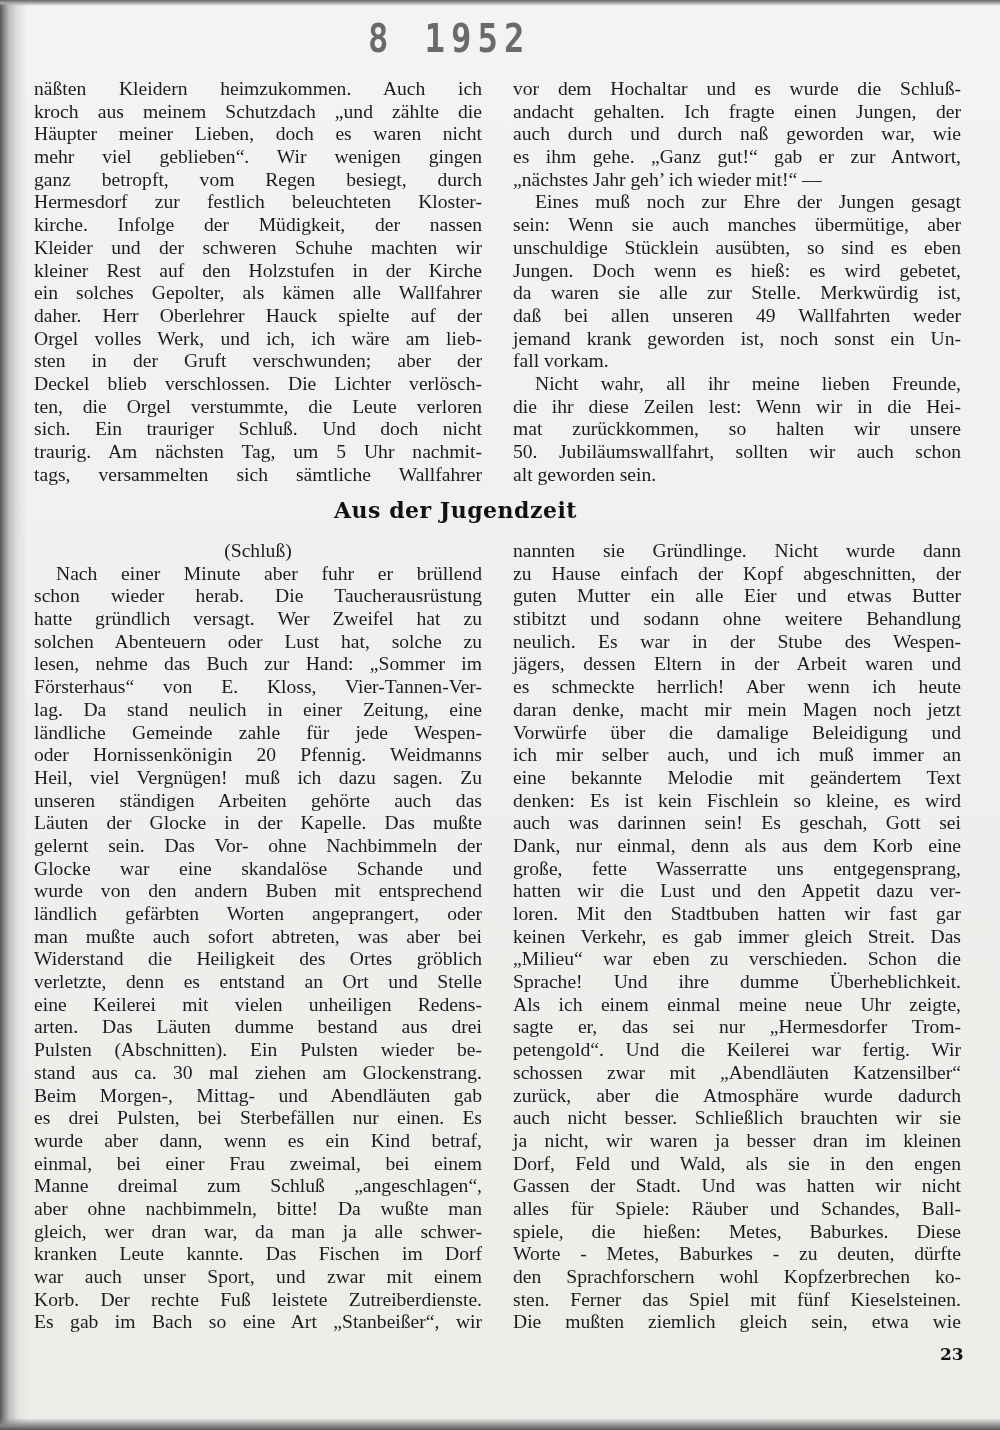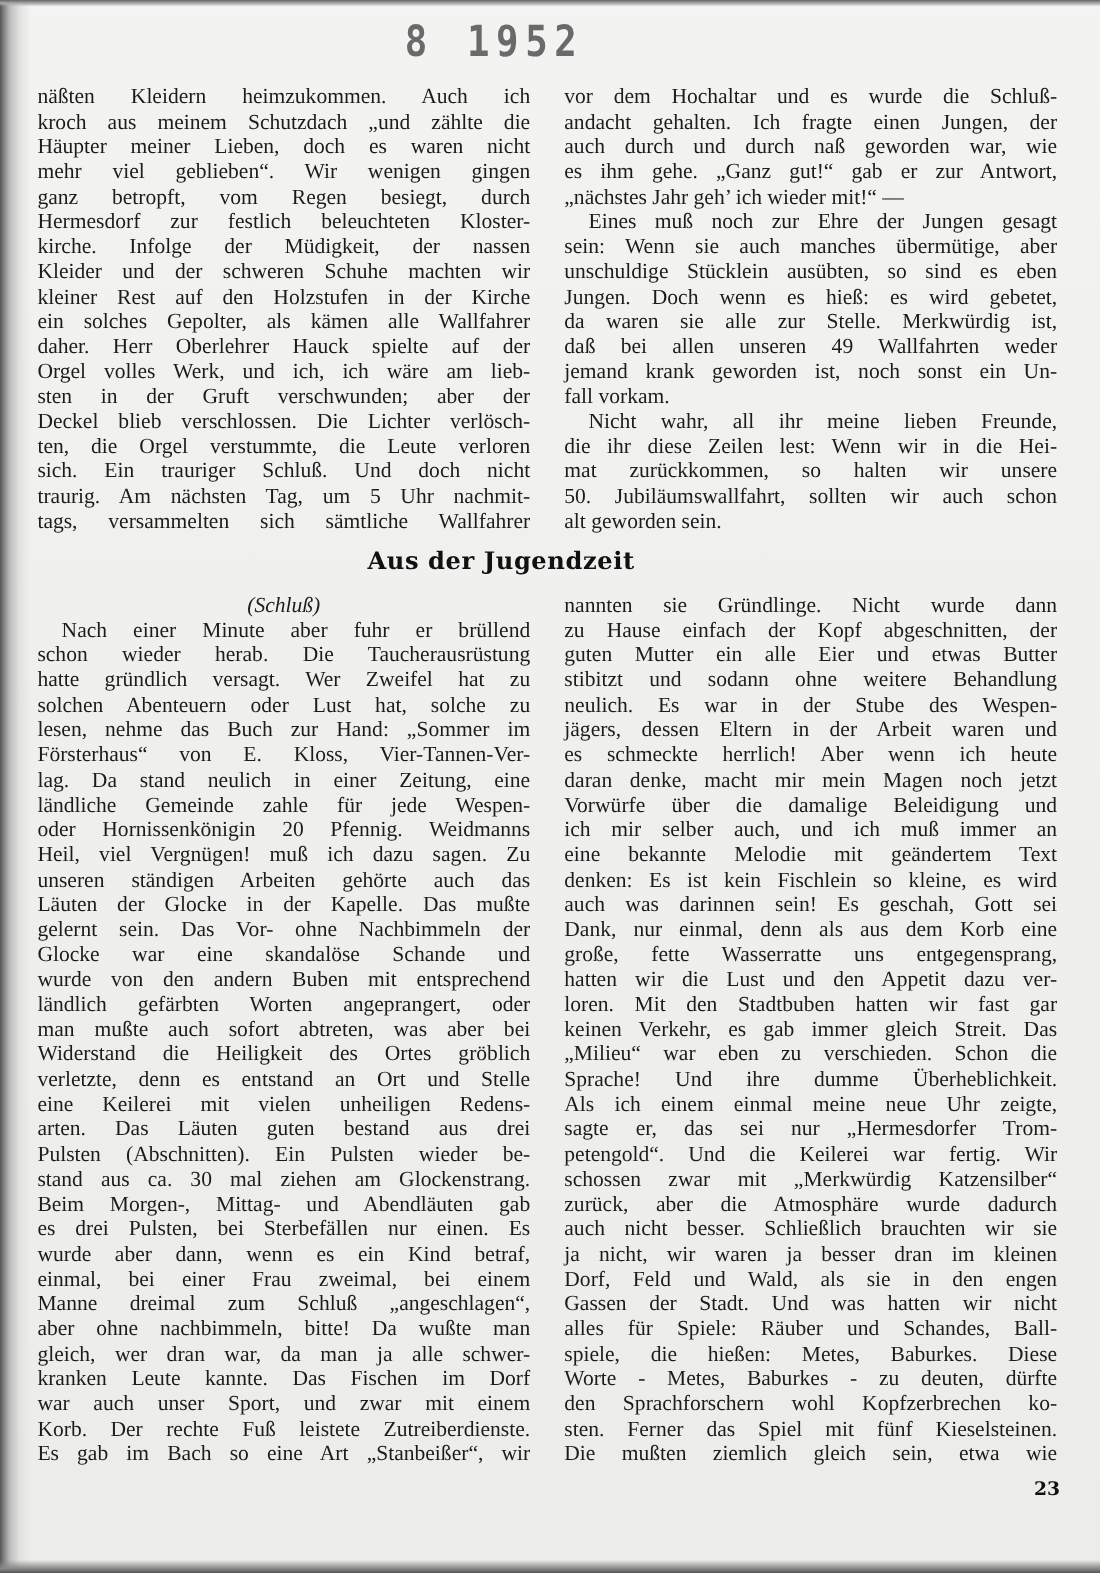--- a/index.html
+++ b/index.html
@@ -35,21 +35,21 @@
     .col {
       position: absolute; width: 448px;
       font-size: 17.6px; line-height: 22.7px;
       text-align: justify;
       font-family: "Liberation Serif", "DejaVu Serif", serif;
       font-size: 19.6px;
     }
     .col .line { display: block; text-align: justify; text-align-last: justify; white-space: nowrap; height: 22.7px; }
     .col .line.last { text-align-last: left; }
     .col .line.indent { padding-left: 22px; }
-    .col .line.center { text-align: right; text-align-last: center; font-style: italic; }
+    .col .line.center { text-align: right; text-align-last: center; }
     #col-top-left { left: 34px; top: 78px; }
     #col-top-right { left: 513px; top: 78px; }
     #col-bot-left { left: 34px; top: 540px; }
     #col-bot-right { left: 513px; top: 540px; }
     .heading {
       position: absolute; top: 497px; left: 0; width: 911px; text-align: center;
       font-family: "DejaVu Serif", "Liberation Serif", serif;
       font-weight: bold; font-size: 22px; letter-spacing: 0.5px; color: #111;
     }
     .page-number {
@@ -128,21 +128,21 @@
       <span class="line">unseren ständigen Arbeiten gehörte auch das</span>
       <span class="line">Läuten der Glocke in der Kapelle. Das mußte</span>
       <span class="line">gelernt sein. Das Vor- ohne Nachbimmeln der</span>
       <span class="line">Glocke war eine skandalöse Schande und</span>
       <span class="line">wurde von den andern Buben mit entsprechend</span>
       <span class="line">ländlich gefärbten Worten angeprangert, oder</span>
       <span class="line">man mußte auch sofort abtreten, was aber bei</span>
       <span class="line">Widerstand die Heiligkeit des Ortes gröblich</span>
       <span class="line">verletzte, denn es entstand an Ort und Stelle</span>
       <span class="line">eine Keilerei mit vielen unheiligen Redens-</span>
-      <span class="line">arten. Das Läuten guten bestand aus drei</span>
+      <span class="line">arten. Das Läuten dumme bestand aus drei</span>
       <span class="line">Pulsten (Abschnitten). Ein Pulsten wieder be-</span>
       <span class="line">stand aus ca. 30 mal ziehen am Glockenstrang.</span>
       <span class="line">Beim Morgen-, Mittag- und Abendläuten gab</span>
       <span class="line">es drei Pulsten, bei Sterbefällen nur einen. Es</span>
       <span class="line">wurde aber dann, wenn es ein Kind betraf,</span>
       <span class="line">einmal, bei einer Frau zweimal, bei einem</span>
       <span class="line">Manne dreimal zum Schluß „angeschlagen“,</span>
       <span class="line">aber ohne nachbimmeln, bitte! Da wußte man</span>
       <span class="line">gleich, wer dran war, da man ja alle schwer-</span>
       <span class="line">kranken Leute kannte. Das Fischen im Dorf</span>
@@ -167,21 +167,21 @@
       <span class="line">Dank, nur einmal, denn als aus dem Korb eine</span>
       <span class="line">große, fette Wasserratte uns entgegensprang,</span>
       <span class="line">hatten wir die Lust und den Appetit dazu ver-</span>
       <span class="line">loren. Mit den Stadtbuben hatten wir fast gar</span>
       <span class="line">keinen Verkehr, es gab immer gleich Streit. Das</span>
       <span class="line">„Milieu“ war eben zu verschieden. Schon die</span>
       <span class="line">Sprache! Und ihre dumme Überheblichkeit.</span>
       <span class="line">Als ich einem einmal meine neue Uhr zeigte,</span>
       <span class="line">sagte er, das sei nur „Hermesdorfer Trom-</span>
       <span class="line">petengold“. Und die Keilerei war fertig. Wir</span>
-      <span class="line">schossen zwar mit „Merkwürdig Katzensilber“</span>
+      <span class="line">schossen zwar mit „Abendläuten Katzensilber“</span>
       <span class="line">zurück, aber die Atmosphäre wurde dadurch</span>
       <span class="line">auch nicht besser. Schließlich brauchten wir sie</span>
       <span class="line">ja nicht, wir waren ja besser dran im kleinen</span>
       <span class="line">Dorf, Feld und Wald, als sie in den engen</span>
       <span class="line">Gassen der Stadt. Und was hatten wir nicht</span>
       <span class="line">alles für Spiele: Räuber und Schandes, Ball-</span>
       <span class="line">spiele, die hießen: Metes, Baburkes. Diese</span>
       <span class="line">Worte - Metes, Baburkes - zu deuten, dürfte</span>
       <span class="line">den Sprachforschern wohl Kopfzerbrechen ko-</span>
       <span class="line">sten. Ferner das Spiel mit fünf Kieselsteinen.</span>

